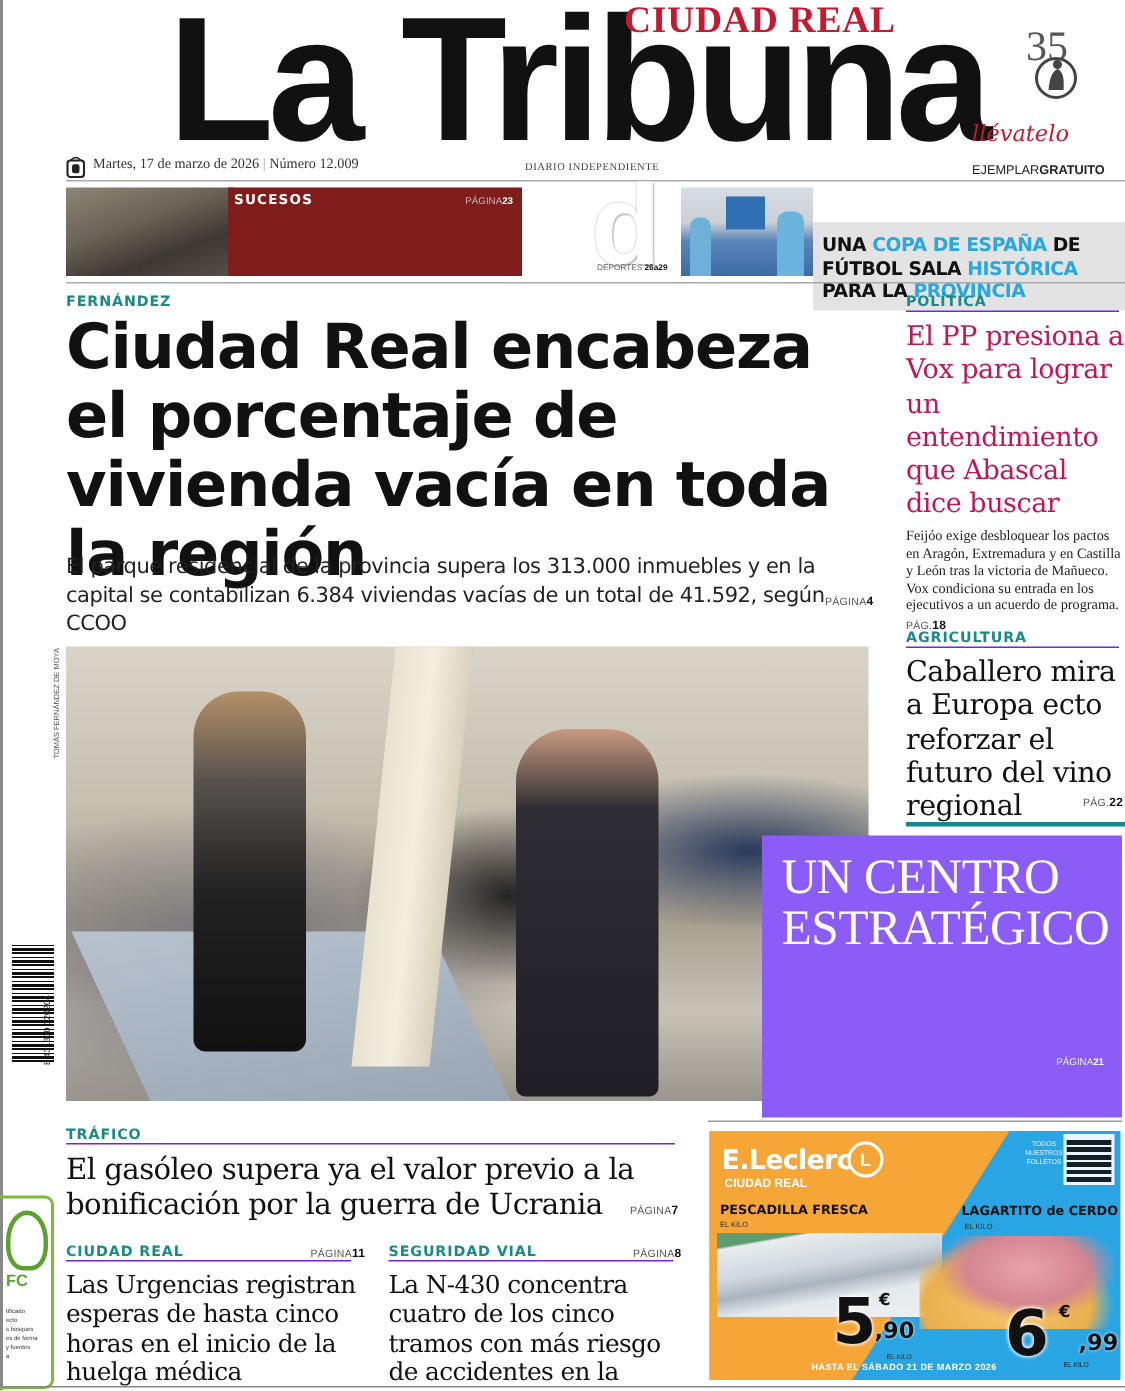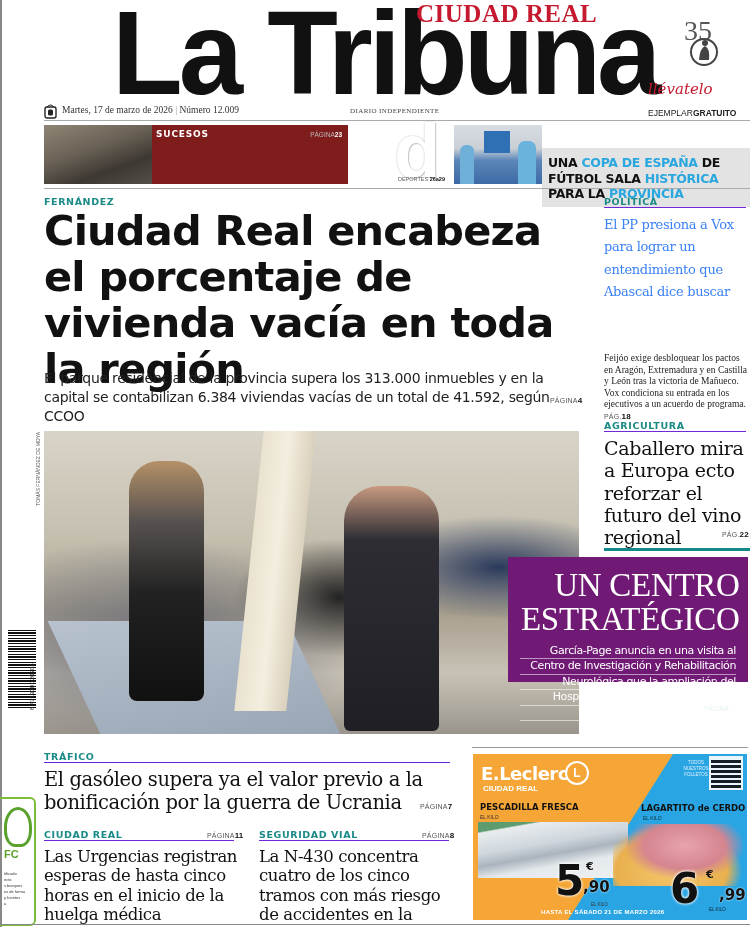--- a/index.html
+++ b/index.html
@@ -35,21 +35,21 @@
   #dep-box .t{position:absolute;left:6px;top:7px;font-family:"DejaVu Sans",sans-serif;font-weight:bold;font-size:12.5px;line-height:15.5px;color:#111;letter-spacing:-0.3px;}
   #dep-box .t .b{color:#2aa7de;}
   #banner-rule{left:44px;top:188px;width:706px;height:1px;background:#aaa;}
   
   #eco-lbl{left:44px;top:196px;}
   #lead-hl{left:44px;top:208px;width:545px;font-family:"DejaVu Sans",sans-serif;font-weight:bold;font-size:41.5px;line-height:46px;letter-spacing:-0.8px;color:#111;}
   #lead-sub{left:44px;top:369px;width:520px;font-family:"DejaVu Sans",sans-serif;font-size:14px;line-height:19px;color:#222;letter-spacing:-0.3px;}
   #lead-pg{left:550px;top:396px;}
   
   #pol-lbl{left:604px;top:196px;width:142px;}
-  #pol-hl{left:604px;top:214px;width:146px;font-family:"DejaVu Serif",serif;font-size:13px;line-height:22.3px;color:#3b82f6;letter-spacing:-0.3px;}
+  #pol-hl{left:604px;top:214px;width:146px;font-family:"DejaVu Serif",serif;font-size:18px;line-height:22.3px;color:#be185d;letter-spacing:-0.3px;}
   #pol-sub{left:604px;top:353px;width:146px;font-family:"Liberation Serif",serif;font-size:9.5px;line-height:11.5px;color:#222;}
   #agr-lbl{left:604px;top:420px;width:142px;}
   #agr-hl{left:604px;top:437px;width:146px;font-family:"DejaVu Serif",serif;font-size:19px;line-height:22.3px;color:#111;letter-spacing:-0.3px;}
   #agr-pg{left:722px;top:530px;}
   
   #photo{left:44px;top:431px;width:535px;height:303px;background:
     radial-gradient(ellipse at 20% 70%, #6f6f78 0%, transparent 35%),
     radial-gradient(ellipse at 55% 55%, #222 0%, transparent 25%),
     radial-gradient(ellipse at 85% 45%, #2b3a5c 0%, transparent 22%),
     linear-gradient(180deg,#d9d4c8 0%,#c5bfb0 35%,#a79f8e 60%,#c8c2b6 80%,#9a958c 100%);overflow:hidden;}
@@ -57,21 +57,21 @@
   #photo .woman{position:absolute;left:85px;top:30px;width:75px;height:240px;background:linear-gradient(180deg,#b49068 0%,#57524f 25%,#222 55%,#111 100%);border-radius:30px 30px 8px 8px;}
   #photo .man{position:absolute;left:300px;top:55px;width:95px;height:245px;background:linear-gradient(180deg,#c89a80 0%,#2d2d33 22%,#1f1f25 100%);border-radius:35px 35px 6px 6px;}
   #photo .treadmill{position:absolute;left:30px;top:190px;width:240px;height:113px;background:linear-gradient(170deg,#b8c2cf,#9aa6b5);transform:skewX(25deg);}
   #credit{left:35px;top:432px;width:8px;height:110px;}
   #credit span{position:absolute;left:0;top:0;transform:rotate(-90deg) translate(-110px,0);transform-origin:left top;font-family:"Liberation Sans",sans-serif;font-size:5px;color:#555;white-space:nowrap;width:110px;text-align:right;}
   #barcode{left:8px;top:630px;width:28px;height:80px;background:repeating-linear-gradient(180deg,#111 0 1px,#fff 1px 2px,#111 2px 4px,#fff 4px 5px,#111 5px 6px,#fff 6px 8px);}
   #barcode-num{left:29px;top:630px;width:8px;height:80px;}
   #barcode-num span{position:absolute;left:0;top:0;transform:rotate(-90deg) translate(-80px,0);transform-origin:left top;font-family:"Liberation Sans",sans-serif;font-size:6px;color:#222;white-space:nowrap;width:80px;}
   #left-edge{left:0;top:0;width:2px;height:927px;background:#888;}
   
-  #teal{left:508px;top:557px;width:240px;height:125px;background:#701a75;color:#fff;text-align:right;}
+  #teal{left:508px;top:557px;width:240px;height:188px;background:#8b5cf6;color:#fff;}
   #teal .t{position:absolute;left:13px;top:11px;font-family:"Liberation Serif",serif;font-size:33px;line-height:34px;letter-spacing:-0.3px;}
   #teal .s{position:absolute;left:12px;top:87px;width:216px;font-family:"DejaVu Sans",sans-serif;font-size:11px;line-height:14.4px;letter-spacing:-0.4px;}
   #teal .s div{border-bottom:1px solid rgba(255,255,255,0.55);}
   #teal .pgt{position:absolute;right:12px;top:148px;font-family:"Liberation Sans",sans-serif;font-size:6.5px;color:#e6f2f2;}
   #teal .pgt b{color:#fff;}
   
   #traf-lbl{left:44px;top:751px;width:406px;}
   #traf-hl{left:44px;top:768px;width:420px;font-family:"DejaVu Serif",serif;font-size:19.5px;line-height:23px;color:#111;letter-spacing:-0.4px;}
   #traf-pg{left:420px;top:802px;}
   #cr-lbl{left:44px;top:829px;width:190px;}
@@ -187,27 +187,20 @@
   <div class="pillar"></div>
   <div class="woman"></div>
   <div class="man"></div>
 </div>
 
 <div class="abs" id="teal">
   <div class="t">
     <div>UN CENTRO</div>
     <div>ESTRATÉGICO</div>
   </div>
-  <div class="s">
-    <div>García-Page anuncia en una visita al</div>
-    <div>Centro de Investigación y Rehabilitación</div>
-    <div>Neurológica que la ampliación del</div>
-    <div>Hospital Mancha Centro comenzará</div>
-    <div>el próximo mes de octubre</div>
-  </div>
   <div class="pgt"><span>PÁGINA</span><b>21</b></div>
 </div>
 
 <div class="abs" id="barcode"></div>
 <div class="abs" id="barcode-num">
     <span>8 431300 120204</span>
   </div>
 
 <div class="abs" id="fsc">
   <div class="logo"></div>

